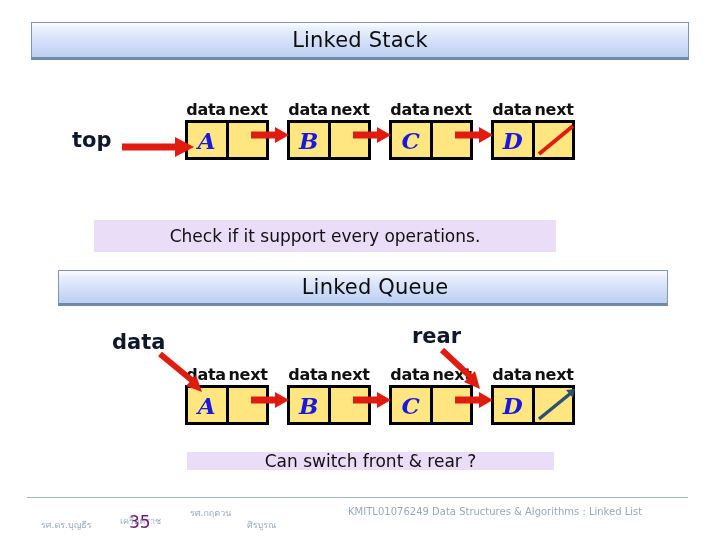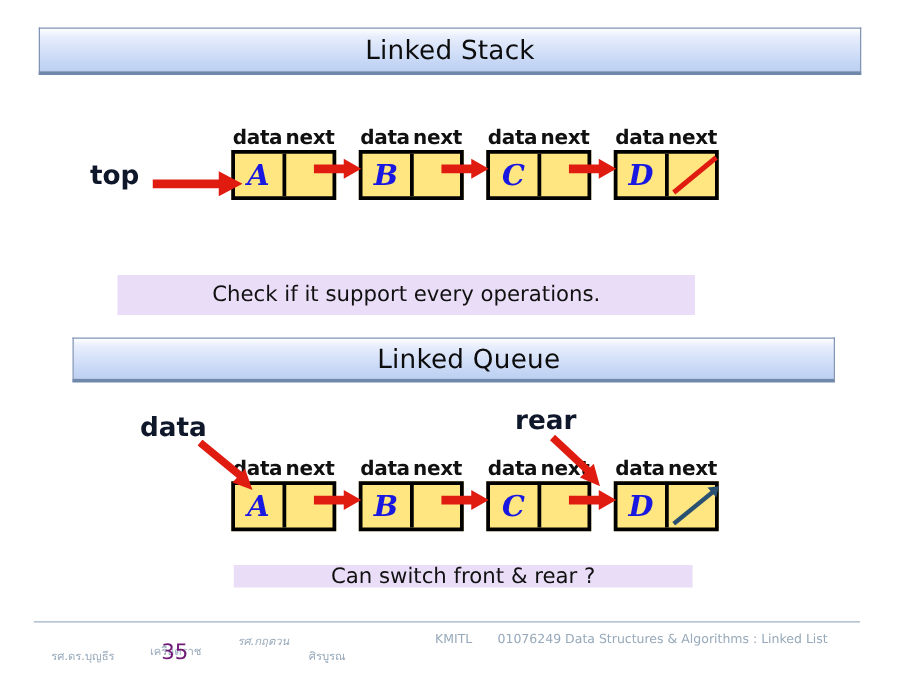--- a/index.html
+++ b/index.html
@@ -139,24 +139,24 @@
   }
   .footer-text {
     position: absolute;
     font-family: "DejaVu Sans", sans-serif;
     font-size: 9px;
     color: #97a9ba;
     white-space: nowrap;
   }
   #footer-author-1 { left: 41px;  top: 518px; }
   #footer-author-2 { left: 120px; top: 514px; text-align: center; }
-  #footer-author-3 { left: 190px; top: 506px; font-style: italic; }
+  #footer-author-3 { left: 190px; top: 506px; }
   #footer-author-4 { left: 247px; top: 518px; }
   #footer-org      { left: 320px; top: 506px; font-size: 10px; margin-left: 28px; }
-  #footer-course   { left: 398px; top: 506px; font-size: 10px; }
+  #footer-course   { left: 378px; top: 506px; font-size: 10px; }
   #page-number {
     position: absolute;
     left: 129px;
     top: 512px;
     font-family: "DejaVu Sans", sans-serif;
     font-size: 17px;
     color: #701a75;
   }
 </style>
 </head>

